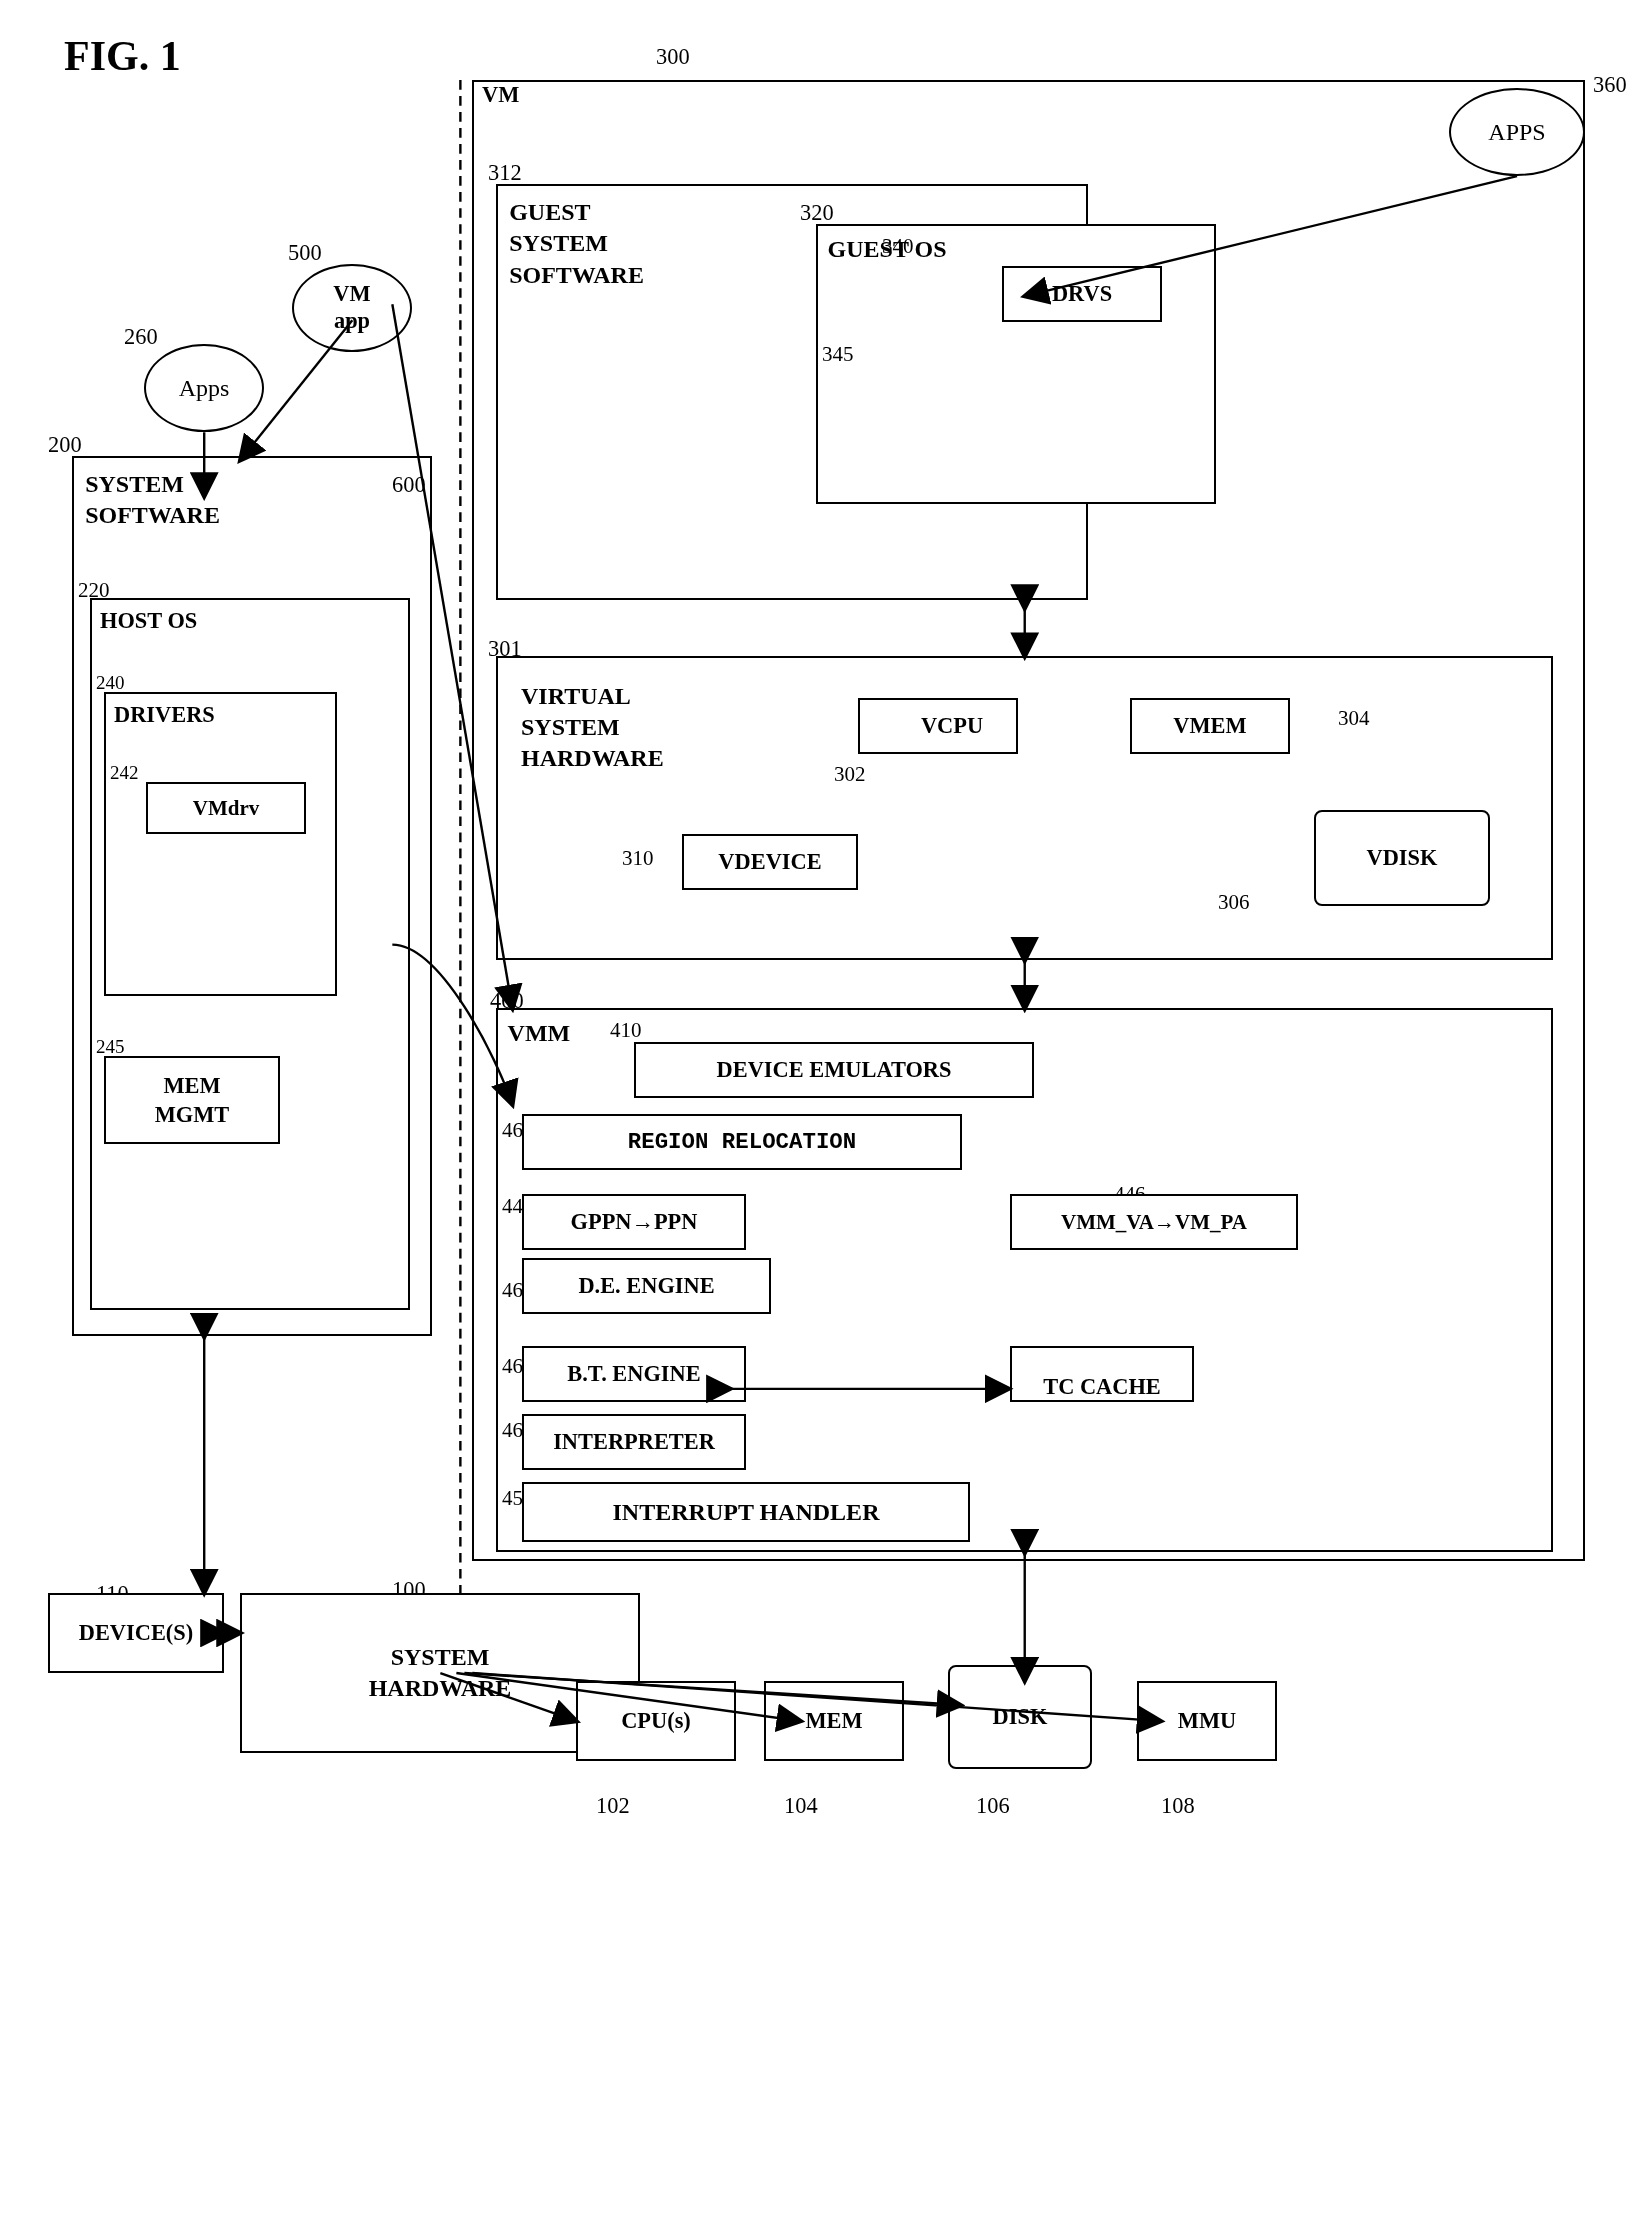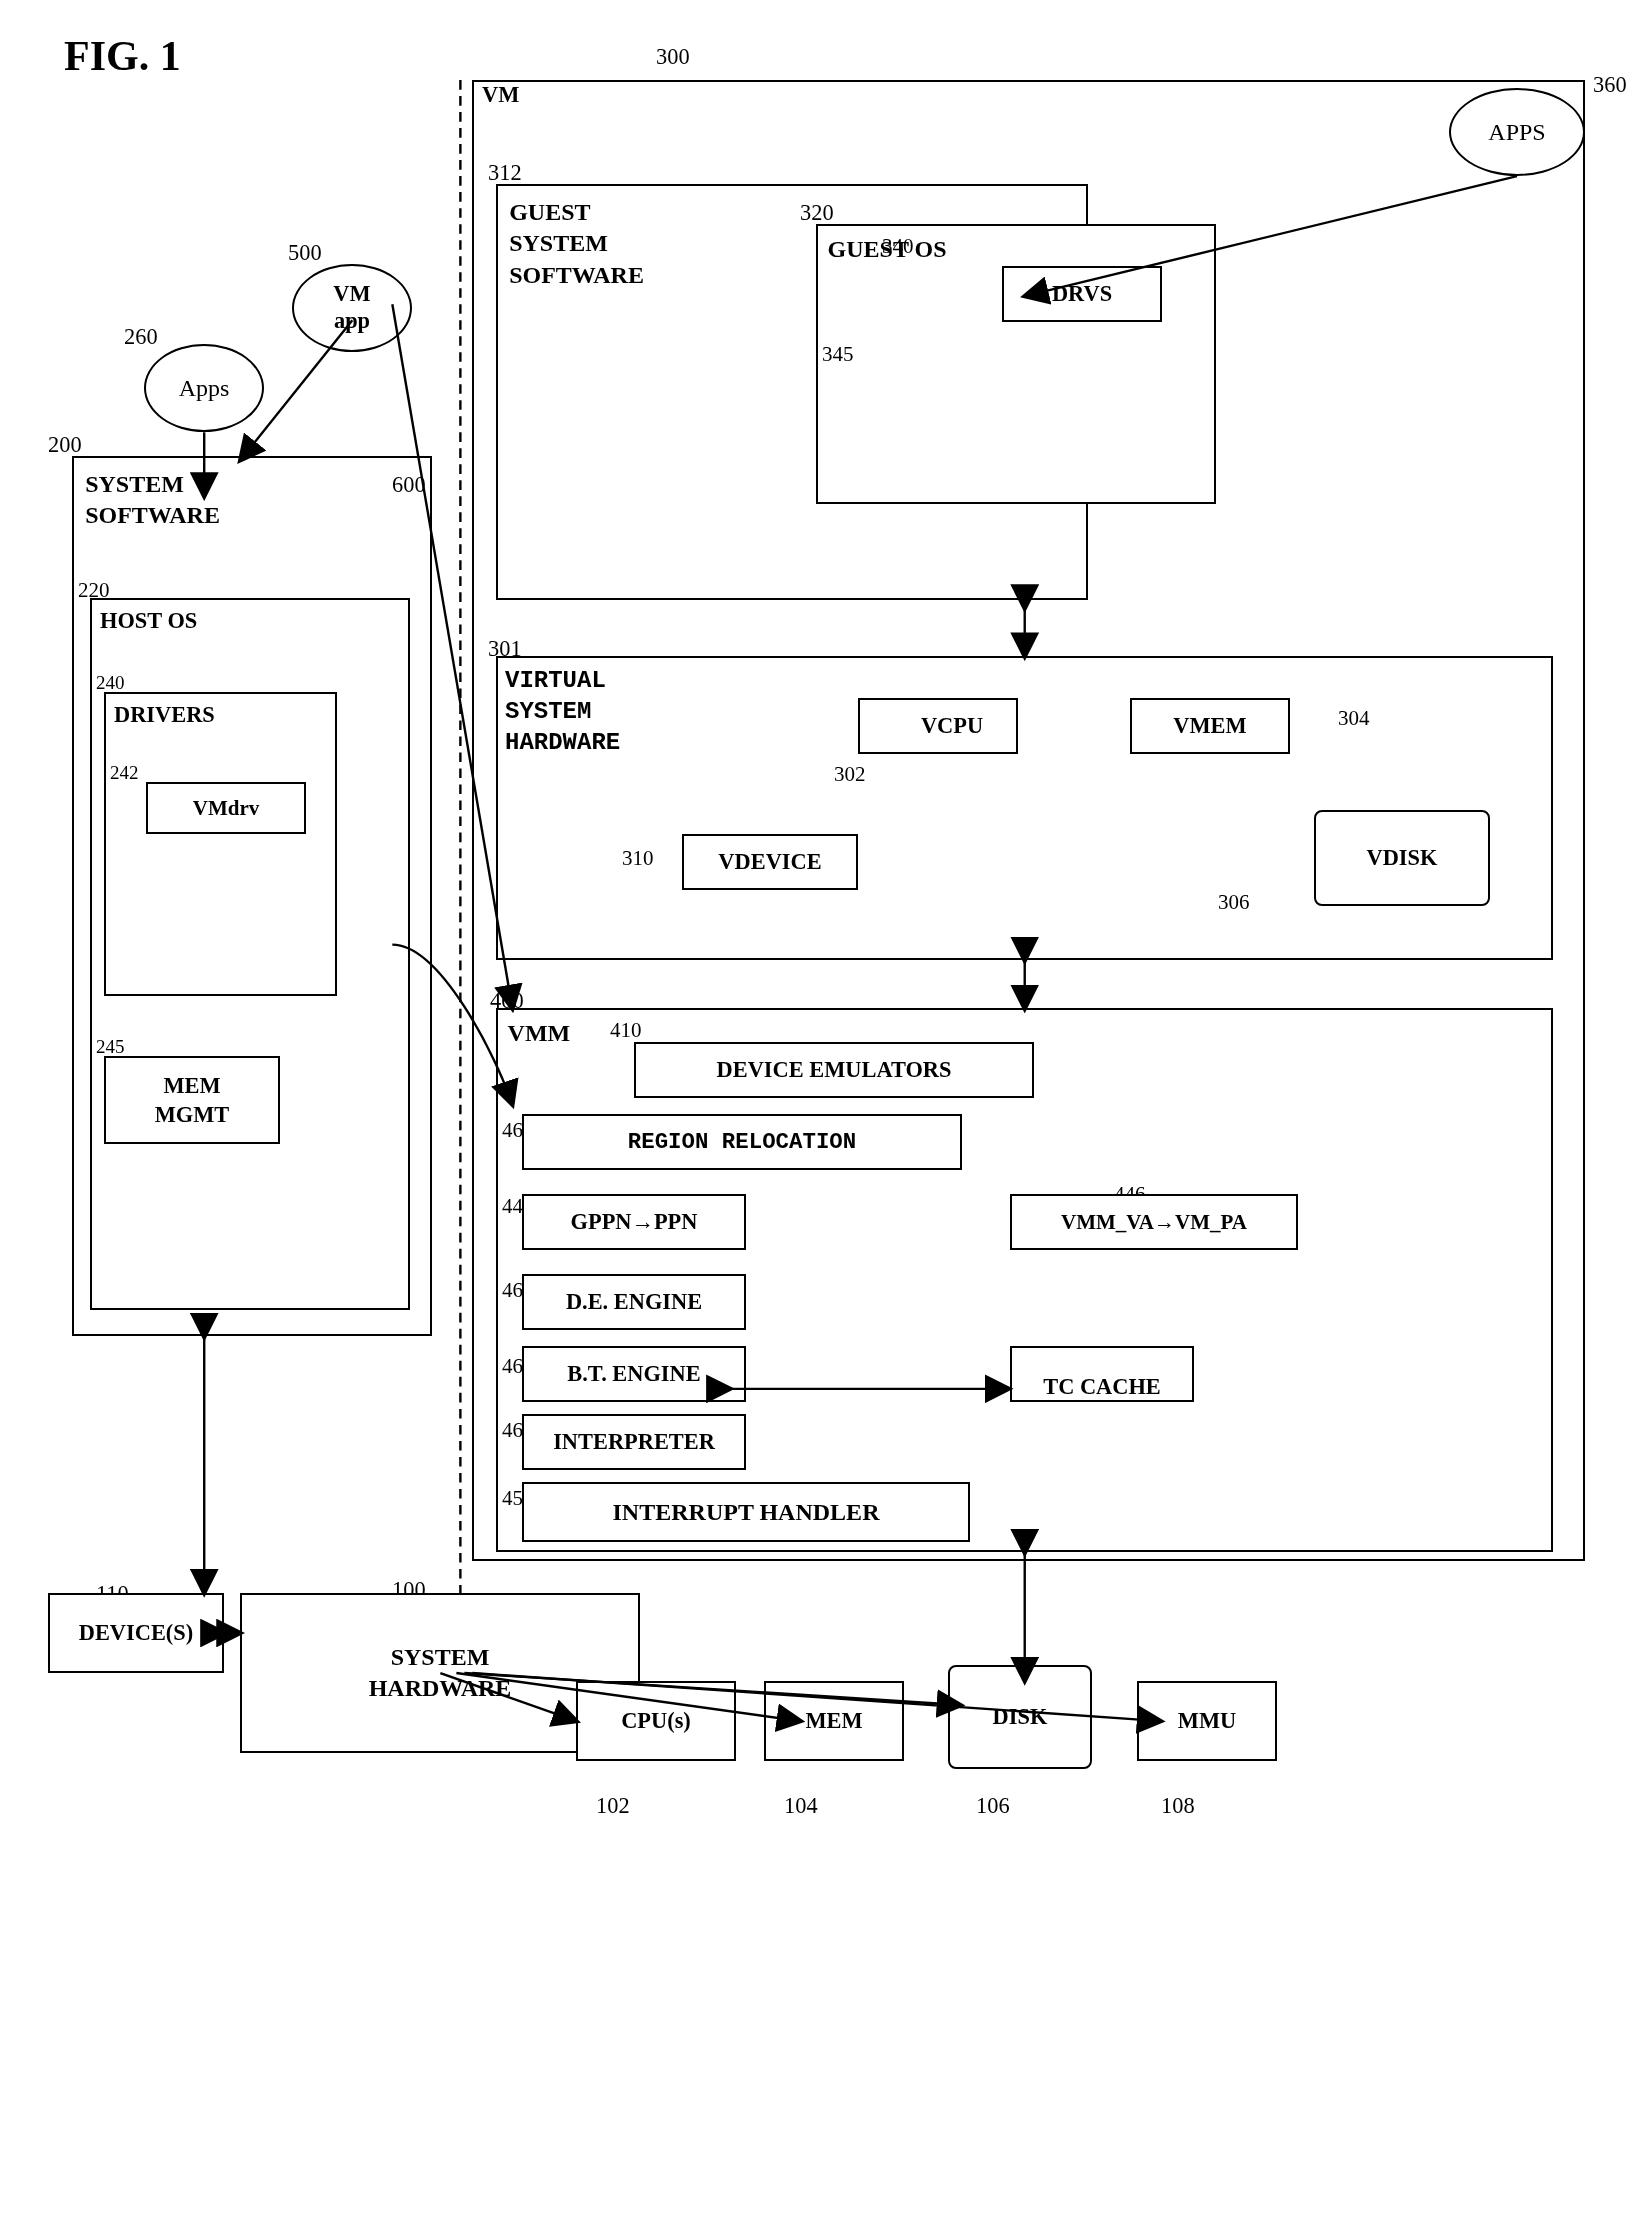--- a/index.html
+++ b/index.html
@@ -104,21 +104,21 @@
     <span style="font-size:22.4px; font-weight:bold;">DRVS</span>
   </div>
 
   <div class="label" style="top:116px; left:4px; font-size:21px;">345</div>
 
 </div>
 
 <div class="label" style="top:636px; left:488px;">301</div>
 
 <div class="box" style="top:656px; left:496px; width:1057px; height:304px;">
-  <div style="padding:7px; font-size:24px; font-weight:bold; line-height:1.3; display:inline-block; vertical-align:top;font-family:Liberation Mono, monospace;">VIRTUAL<br>SYSTEM<br>HARDWARE</div>
+  <div style="padding:23px; font-size:24px; font-weight:bold; line-height:1.3; display:inline-block; vertical-align:top;">VIRTUAL<br>SYSTEM<br>HARDWARE</div>
 
   
   <div class="box" style="position:absolute; top:40px; left:360px; width:160px; height:56px; display:flex; align-items:center; justify-content:center;">
     <span style="font-size:22.4px; font-weight:bold;margin-left:28px;">VCPU</span>
   </div>
   
   <div class="label" style="top:104px; left:336px; font-size:21px;">302</div>
 
   
   <div class="box" style="position:absolute; top:40px; left:632px; width:160px; height:56px; display:flex; align-items:center; justify-content:center;">
@@ -166,21 +166,21 @@
   </div>
 
   <div class="label" style="top:172px; left:616px; font-size:21px;">446</div>
 
   <div class="box" style="position:absolute; top:184px; left:512px; width:288px; height:56px; display:flex; align-items:center; justify-content:center;">
     <span style="font-size:21px; font-weight:bold;">VMM_VA→VM_PA</span>
   </div>
 
   <div class="label" style="top:268px; left:4px; font-size:21px;">460</div>
 
-  <div class="box" style="position:absolute; top:264px; left:24px; width:224px; height:56px; display:flex; align-items:center; justify-content:center;">
+  <div class="box" style="position:absolute; top:248px; left:24px; width:249px; height:56px; display:flex; align-items:center; justify-content:center;">
     <span style="font-size:22.4px; font-weight:bold;">D.E. ENGINE</span>
   </div>
 
   <div class="label" style="top:344px; left:4px; font-size:21px;">462</div>
 
   <div class="box" style="position:absolute; top:336px; left:24px; width:224px; height:56px; display:flex; align-items:center; justify-content:center;">
     <span style="font-size:22.4px; font-weight:bold;">B.T. ENGINE</span>
   </div>
 
   <div class="label" style="top:332px; left:624px; font-size:21px;">463</div>

